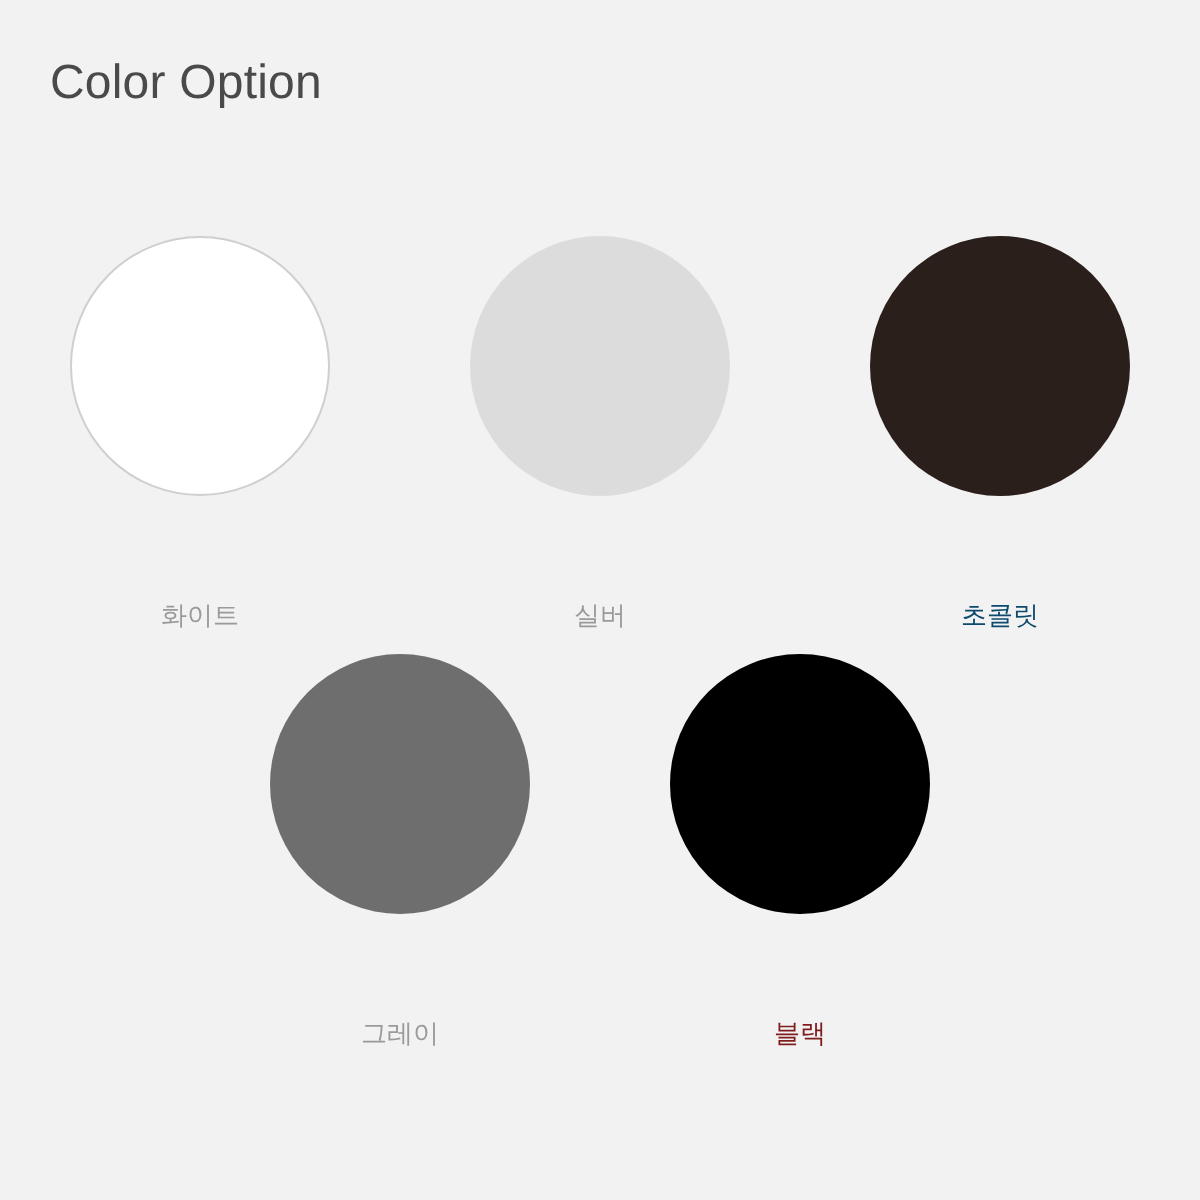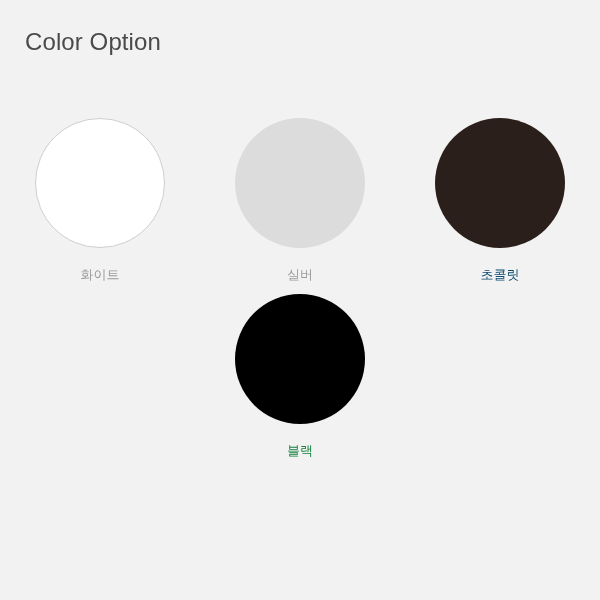--- a/index.html
+++ b/index.html
@@ -58,20 +58,21 @@
   .swatch-row-secondary {
     margin-top: 10px;
   }
 
   .swatch {
     width: 200px;
     display: flex;
     flex-direction: column;
     align-items: center;
     box-sizing: border-box;
+    gap: 33px;
   }
 
   .swatch-dot {
     width: 130px;
     height: 130px;
     border-radius: 50%;
     box-sizing: border-box;
     display: block;
   }
 
@@ -112,22 +113,26 @@
 
       <div class="swatch">
         <span class="swatch-dot" style="background: rgb(43, 31, 27);"></span>
         <span class="swatch-label" style="color: #0c4a6e;">초콜릿</span>
       </div>
 
     </div>
 
     <div class="swatch-row swatch-row-secondary">
 
+      <div class="swatch">
+        <span class="swatch-dot" style="background: rgb(110, 110, 110);"></span>
+        <span class="swatch-label" style="color: rgb(154, 154, 154);">그레이</span>
+      </div>
 
       <div class="swatch">
         <span class="swatch-dot" style="background: rgb(0, 0, 0);"></span>
-        <span class="swatch-label" style="color: #15803d;">블랙</span>
+        <span class="swatch-label" style="color: #7f1d1d;">블랙</span>
       </div>
 
     </div>
 
   </div>
 </div>
 
 </body></html>

